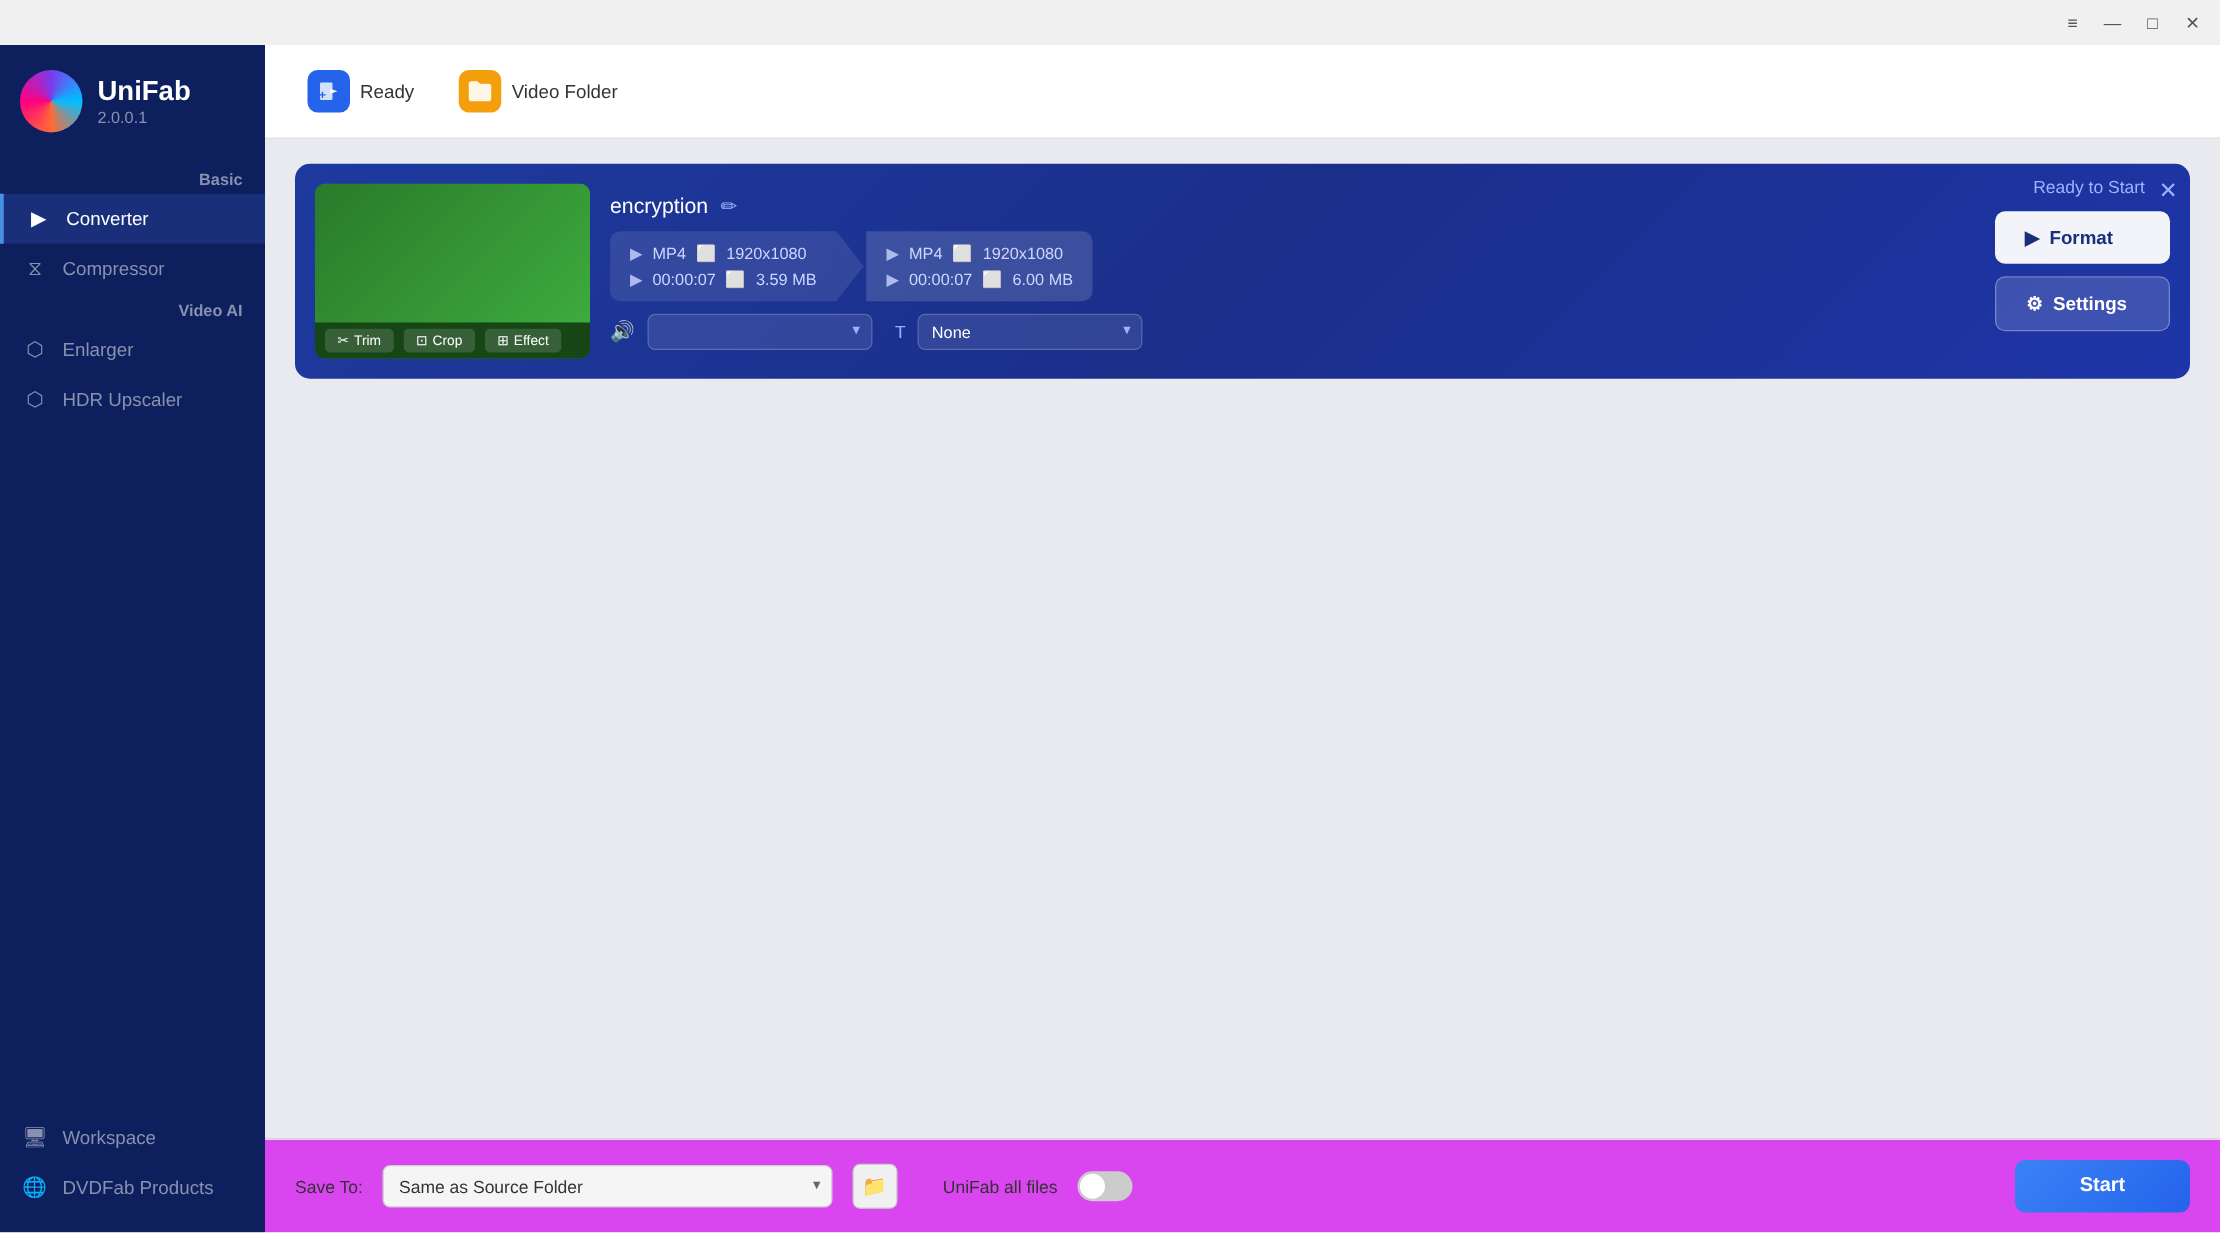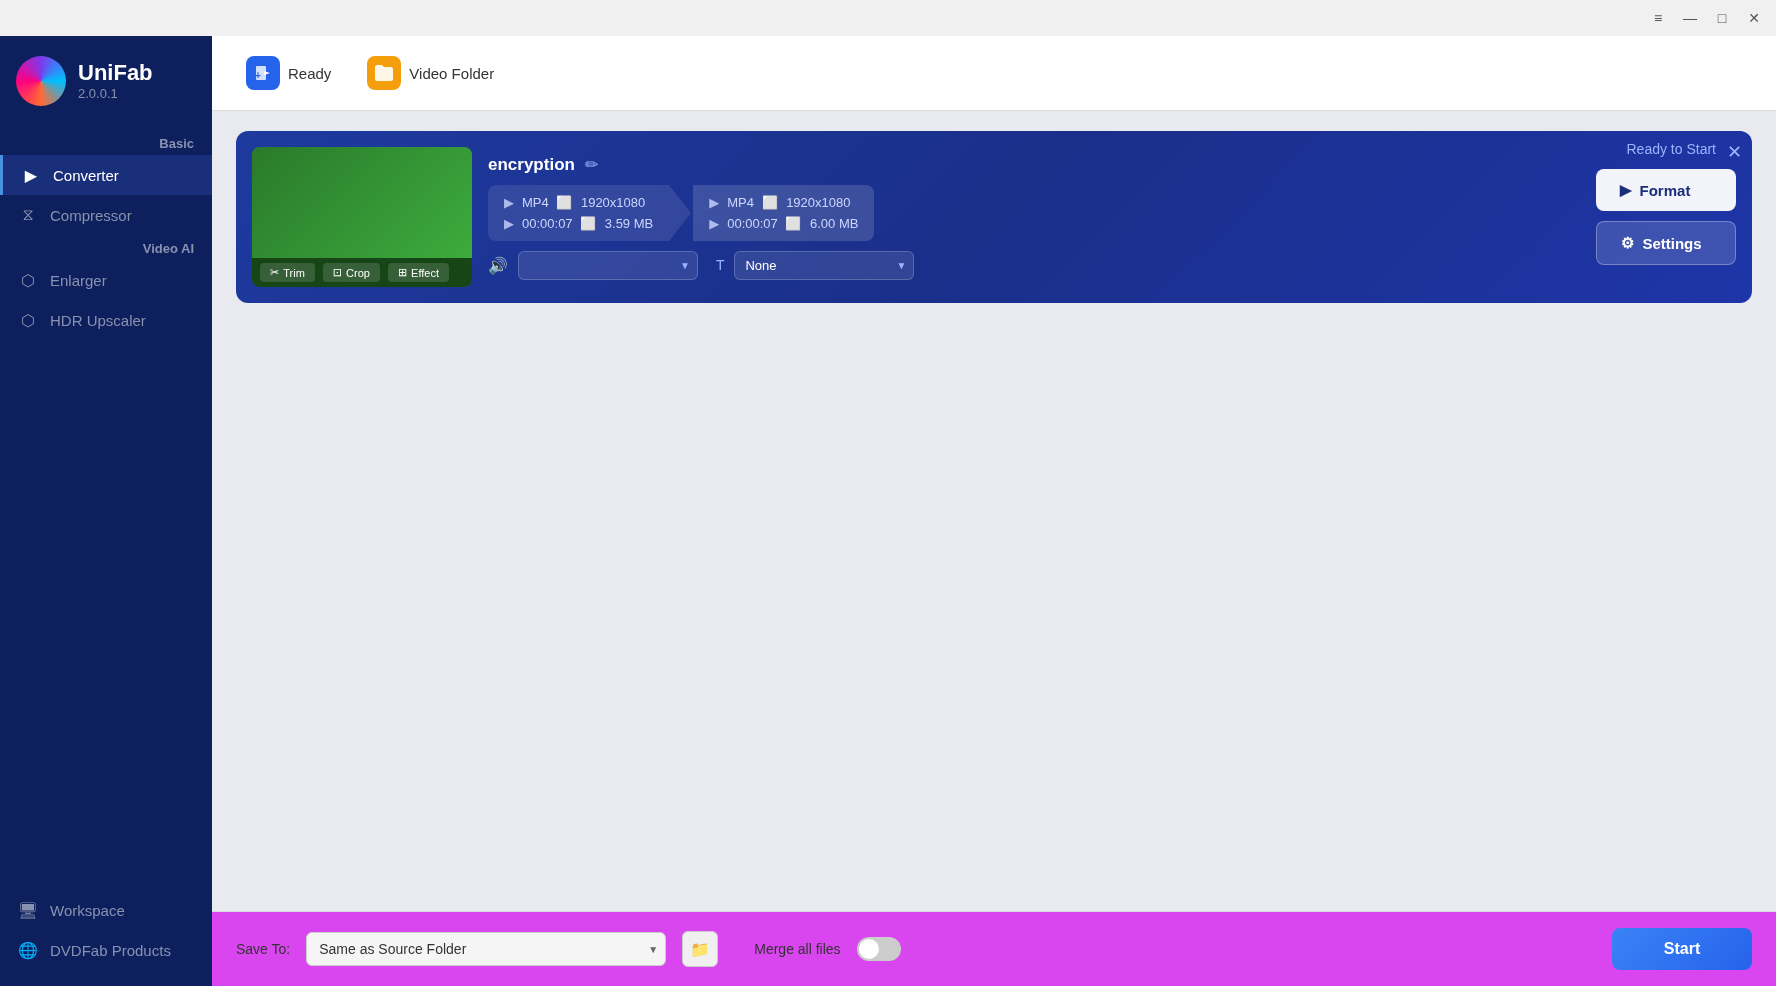--- a/index.html
+++ b/index.html
@@ -189,21 +189,21 @@
     }
 
     .video-title-row {
       display: flex;
       align-items: center;
       gap: 10px;
     }
     .video-title {
       color: #fff;
       font-size: 17px;
-      font-weight: 700;
+      font-weight: 400;
     }
     .edit-icon { color: #9bb4ff; cursor: pointer; font-size: 16px; }
 
     .conversion-row {
       display: flex;
       align-items: center;
       gap: 0;
     }
     .source-info {
       background: rgba(255,255,255,0.1);
@@ -602,18 +602,18 @@
     <div class="bottom-bar">
       <span class="save-to-label">Save To:</span>
       <div class="save-select-wrapper">
         <select class="save-select">
           <option value="same">Same as Source Folder</option>
         </select>
       </div>
       <button class="folder-btn">
         <span>📁</span>
       </button>
-      <span class="merge-label">Merge all files</span>
+      <span class="merge-label">UniFab all files</span>
       <button class="toggle"></button>
       <button class="start-btn">Start</button>
     </div>
   </div>
 </div>
 
 </body></html>

